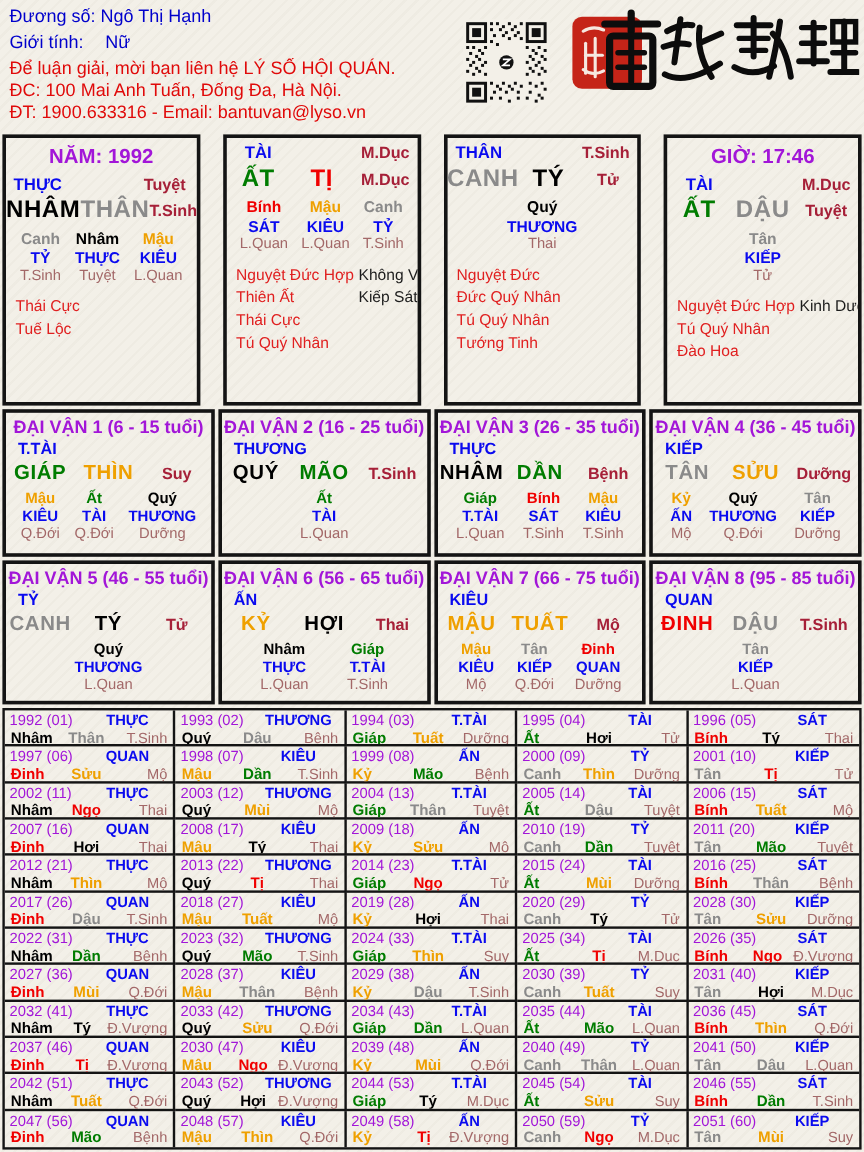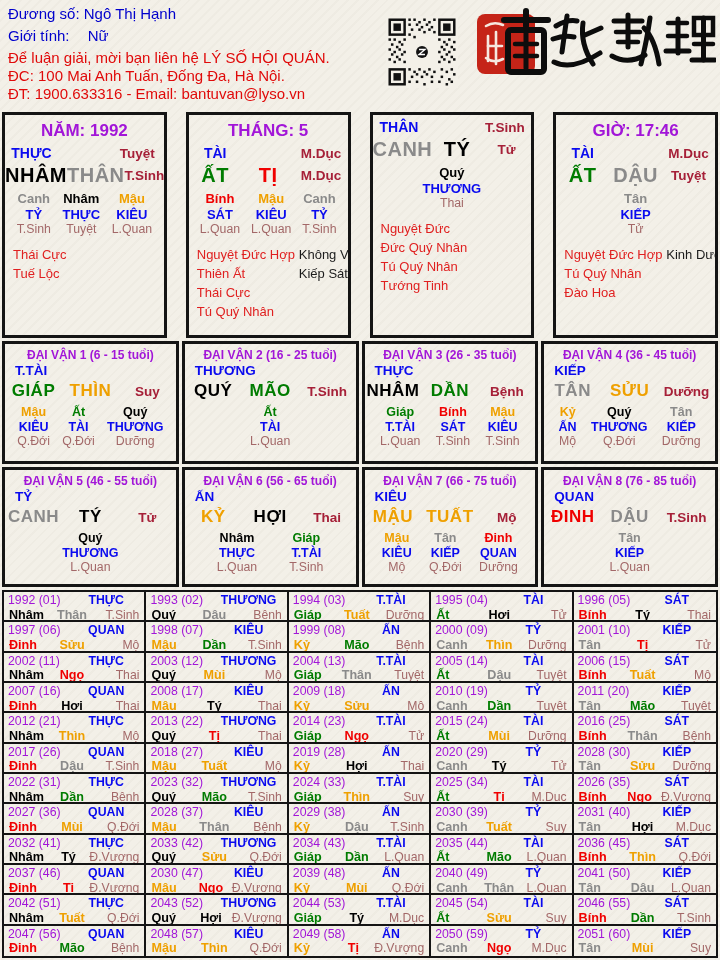--- a/index.html
+++ b/index.html
@@ -21,21 +21,21 @@
   .qr{position:absolute;left:385px;top:16px}
   .seal{position:absolute;left:476px;top:6px}
   .callig{position:absolute;left:546px;top:6px}
   
   .pillars{position:absolute;left:2px;top:112px;width:716px;height:226px;
     display:grid;grid-template-columns:repeat(4,1fr);gap:19px}
   .dv{position:absolute;left:2px;top:341px;width:716px;height:246px;
     display:grid;grid-template-columns:repeat(4,1fr);grid-template-rows:123px 120px;gap:3px}
   .pbox{border:3px solid var(--bd);overflow:hidden}
   .ptitle{text-align:center;font-weight:bold;color:var(--purple);font-size:17px;margin-top:6px}
-  .dvbox .ptitle{font-size:12px;margin-top:4px}
+  .dvbox .ptitle{font-size:15px;margin-top:4px}
   .prow3{display:grid;grid-template-columns:1fr 1fr 1fr;align-items:center}
   .godrow{margin-top:4px}
   .godrow .cell{text-align:center}
   .dvbox .godrow{margin-top:1px}
   .dvbox .godrow .cell{text-align:left;padding-left:10px}
   .god{color:var(--god);font-weight:bold;font-size:14px}
   .dvbox .god{font-size:13.5px}
   .stgTop{color:var(--stgA);font-weight:bold;font-size:13.5px;text-align:center}
   .mainrow{margin-top:3px}
   .mainrow .big{font-size:20px;font-weight:bold;text-align:center;letter-spacing:.5px}
@@ -270,21 +270,20 @@
         </div>
         <div class="stars">
           <div class="starsRed">
             <div class="rstar">Thái Cực</div>
             <div class="rstar">Tuế Lộc</div>
           </div>
           <div class="starsBlack"></div>
         </div>
       </div>
       <div class="pbox">
-        <div class="ptitle">THÁNG: 5</div>
         <div class="prow3 godrow">
           <span class="god cell">TÀI</span>
           <span class="cell"></span>
           <span class="stgTop cell">M.Dục</span>
         </div>
         <div class="prow3 mainrow">
           <span class="big cell" style="color: rgb(0, 124, 0);">ẤT</span>
           <span class="big cell" style="color: rgb(240, 0, 0);">TỊ</span>
           <span class="stgTop cell">M.Dục</span>
         </div>
@@ -544,21 +543,21 @@
             <div class="hstg">Q.Đới</div>
           </div>
           <div class="hcol">
             <div class="hstem" style="color: rgb(240, 0, 0);">Đinh</div>
             <div class="hgod">QUAN</div>
             <div class="hstg">Dưỡng</div>
           </div>
         </div>
       </div>
       <div class="pbox dvbox">
-        <div class="ptitle">ĐẠI VẬN 8 (76 - 85 tuổi)</div>
+        <div class="ptitle">ĐẠI VẬN 8 (95 - 85 tuổi)</div>
         <div class="prow3 godrow">
           <span class="god cell">QUAN</span>
         </div>
         <div class="prow3 mainrow">
           <span class="big cell" style="color: rgb(240, 0, 0);">ĐINH</span>
           <span class="big cell" style="color: rgb(138, 138, 138);">DẬU</span>
           <span class="stgTop cell">T.Sinh</span>
         </div>
         <div class="hiddenrow">
           <div class="hcol">

